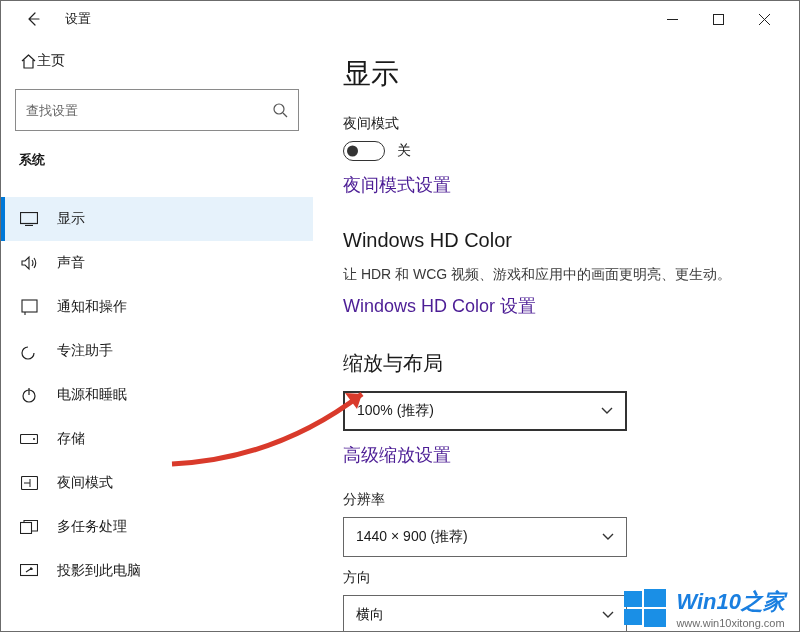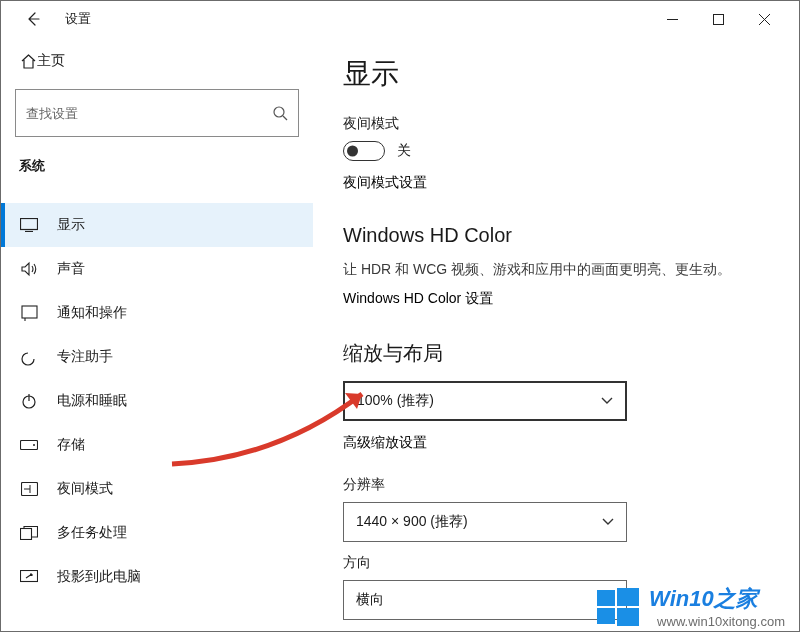--- a/index.html
+++ b/index.html
@@ -8,49 +8,49 @@
   .titlebar { height: 36px; display: flex; align-items: center; padding: 0 12px 0 16px; }
   .titlebar .back { width: 32px; height: 32px; display: flex; align-items: center; justify-content: center; margin-right: 16px; }
   .titlebar .title { font-size: 13px; }
   .titlebar .spacer { flex: 1; }
   .winbtn { width: 46px; height: 32px; display: flex; align-items: center; justify-content: center; }
   .content { display: flex; height: calc(100% - 36px); }
   .sidebar { width: 312px; padding: 6px 0 0 0; position: relative; }
   .home-row { display: flex; align-items: center; height: 36px; padding: 0 18px; font-size: 14px; }
   .home-row .icon { width: 18px; display: flex; justify-content: center; }
   .search-wrap { padding: 10px 14px 14px 14px; }
-  .search { height: 48px; border: 1px solid #8a8a8a; display: flex; align-items: center; padding: 0 10px; color: #666; gap: 24px; }
+  .search { height: 42px; border: 1px solid #8a8a8a; display: flex; align-items: center; padding: 0 10px; color: #666; gap: 24px; }
   .search input { flex: 1; border: none; outline: none; font-size: 13px; color: #333; background: transparent; }
   .search input::placeholder { color: #666; }
   .section-label { font-size: 13px; font-weight: 700; padding: 6px 18px 10px 18px; }
   .navlist { margin-top: 18px; }
   .nav-item { display: flex; align-items: center; height: 44px; padding: 0 18px; gap: 18px; font-size: 14px; position: relative; }
   .nav-item .icon { width: 20px; display: flex; justify-content: center; color: #2a2a2a; }
   .nav-item.active { background: #e6f2fb; }
   .nav-item.active::before { content: ""; position: absolute; left: 0; top: 0; bottom: 0; width: 4px; background: #0078d7; }
   .main { flex: 1; padding: 18px 10px 0 30px; overflow: hidden; }
   .h1 { font-size: 28px; font-weight: 400; margin-bottom: 22px; }
   .label { font-size: 14px; margin-bottom: 8px; }
   .toggle-row { display: flex; align-items: center; gap: 12px; margin-bottom: 12px; }
   .toggle { width: 42px; height: 20px; border: 1.5px solid #333; border-radius: 10px; position: relative; }
   .toggle .knob { width: 11px; height: 11px; border-radius: 50%; background: #333; position: absolute; left: 3px; top: 50%; transform: translateY(-50%); }
-  .link { color: #000000; font-size: 14px; margin-bottom: 18px; display: inline-block; }
+  .link { color: #4c1d95; font-size: 18px; margin-bottom: 18px; display: inline-block; }
   .h2 { font-size: 20px; font-weight: 400; margin: 14px 0 14px 0; }
   .desc { font-size: 14px; color: #3a3a3a; margin-bottom: 10px; }
   .select { height: 40px; border: 1.5px solid #666; width: 284px; display: flex; align-items: center; justify-content: space-between; padding: 0 12px; font-size: 14px; margin-bottom: 12px; }
   .select .chev { font-size: 14px; color: #333; }
   .select.hl { border: 2px solid #323232; }
   
   .arrow-svg { position: absolute; left: 166px; top: 378px; pointer-events: none; }
   
   .watermark { position: absolute; right: 14px; bottom: 2px; display: flex; align-items: center; gap: 10px; }
   .watermark .txt { text-align: left; }
   .watermark .big { font-size: 22px; font-weight: 700; font-style: italic; color: #1a7fe0; }
   .watermark .big .zh { color: #1a7fe0; }
-  .watermark .url { font-size: 13px; color: #6d6d6d; margin-left: 8px; }
+  .watermark .url { font-size: 11px; color: #6d6d6d; }
   svg { display: block; }
 </style>
 </head>
 <body>
 
 <div class="window">
 
   <div class="titlebar">
     <div class="back">
       <svg width="16" height="16" viewBox="0 0 16 16">

